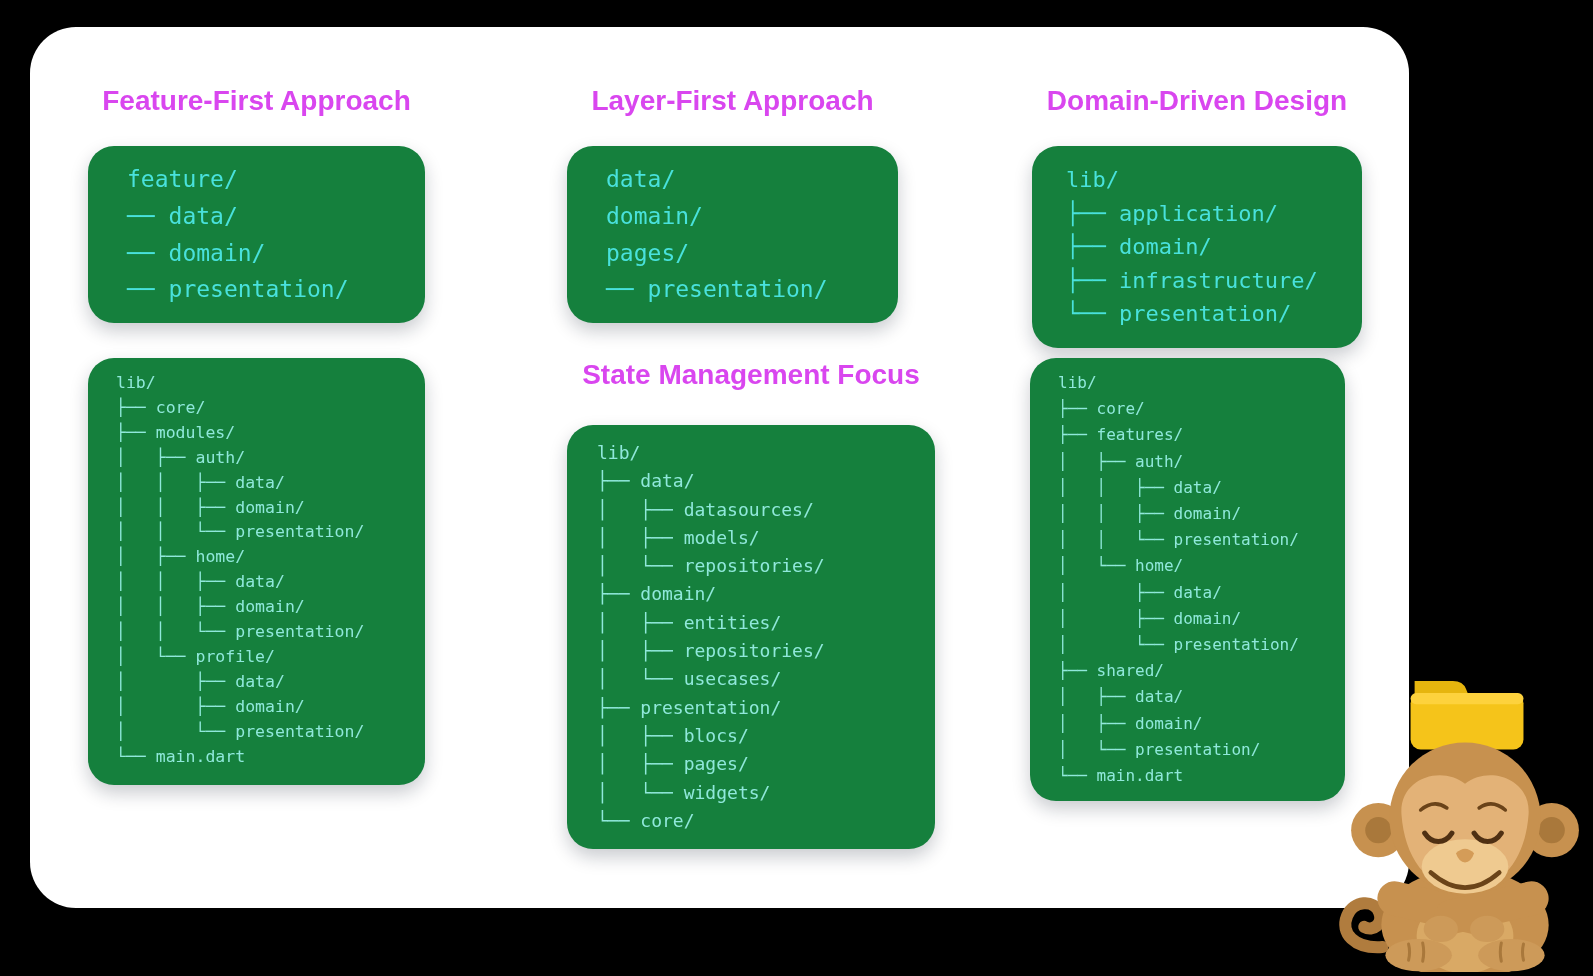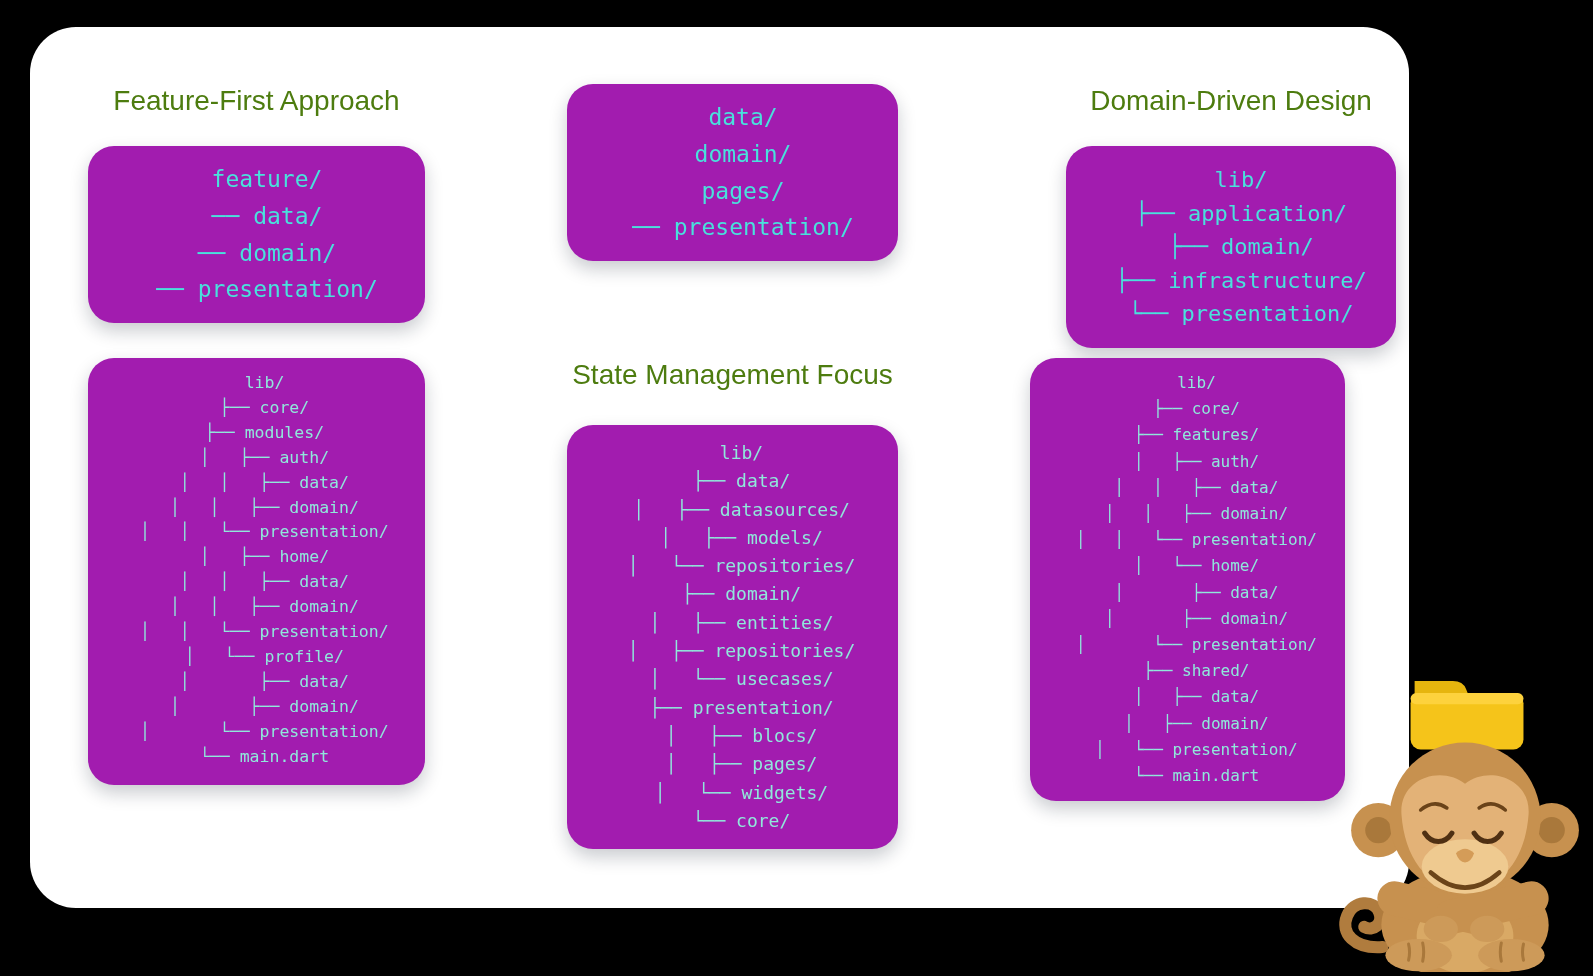--- a/index.html
+++ b/index.html
@@ -2,56 +2,57 @@
 <html><head>
 <meta charset="utf-8">
 <style>
   html,body{margin:0;padding:0;background:#000;}
   *{box-sizing:border-box;}
   .stage{position:relative;width:1593px;height:976px;background:#000;overflow:hidden;
          font-family:"Liberation Sans",sans-serif;}
   .card{position:absolute;left:30px;top:27px;width:1379px;height:881px;background:#ffffff;
         border-radius:46px;box-shadow:0 10px 46px 10px rgba(0,0,0,0.9);}
   .panel-section{position:absolute;}
-  .title{font-family:"Liberation Sans",sans-serif;font-weight:400;font-size:28px;line-height:34px;
-         color:#4d7c0f;text-align:center;margin:0;}
+  .title{font-family:"Liberation Sans",sans-serif;font-weight:700;font-size:28px;line-height:34px;
+         color:#d946ef;text-align:center;margin:0;}
   .row1 .title{margin-bottom:28px;}
   .row2 .title{margin-bottom:33px;}
-  .code{margin:0;background:#a21caf;border-radius:26px;white-space:pre;overflow:hidden;
+  .code{margin:0;background:#15803d;border-radius:26px;white-space:pre;overflow:hidden;
         font-family:"DejaVu Sans Mono",monospace;
-        box-shadow:0 8px 18px rgba(15,23,42,0.22);text-align:center;}
+        box-shadow:0 8px 18px rgba(15,23,42,0.22);}
   .row1 .code{color:#49e1dc;font-size:23px;line-height:36.8px;height:177px;padding:15px 18px 15px 39px;}
   .row2 .code{color:#90e8db;}
   .s0{left:88px;top:84px;width:337px;}
   .s1{left:567px;top:84px;width:331px;}
-  .s2{left:1066px;top:84px;width:330px;}
+  .s2{left:1032px;top:84px;width:330px;}
   .s2 .code{font-size:22px;line-height:33.5px;height:202px;padding:17px 14px 17px 34px;}
   .s3{left:88px;top:358px;width:337px;}
   .s3 .code{font-size:16.5px;line-height:24.9px;height:427px;padding:13px 12px 13px 28px;}
-  .s4{left:567px;top:358px;width:331px;}
+  .s4{left:567px;top:358px;width:368px;}
   .s4 .code{font-size:18px;line-height:28.3px;height:424px;padding:14px 12px 14px 30px;}
   .s5{left:1030px;top:358px;width:315px;}
   .s5 .code{font-size:16px;line-height:26.2px;height:443px;padding:12px 10px 12px 28px;}
   .mascot{position:absolute;left:1336px;top:650px;width:254px;height:322px;}
 </style>
 </head>
 <body>
 
 <div class="stage">
   <div class="card"></div>
 
   <section class="panel-section row1 s0">
     <h2 class="title">Feature-First Approach</h2>
     <pre class="code">feature/
 ── data/
 ── domain/
 ── presentation/</pre>
   </section>
 
   <section class="panel-section row1 s1">
+    <h2 class="title">Layer-First Approach</h2>
     <pre class="code">data/
 domain/
 pages/
 ── presentation/</pre>
   </section>
 
   <section class="panel-section row1 s2">
     <h2 class="title">Domain-Driven Design</h2>
     <pre class="code">lib/
 ├── application/

